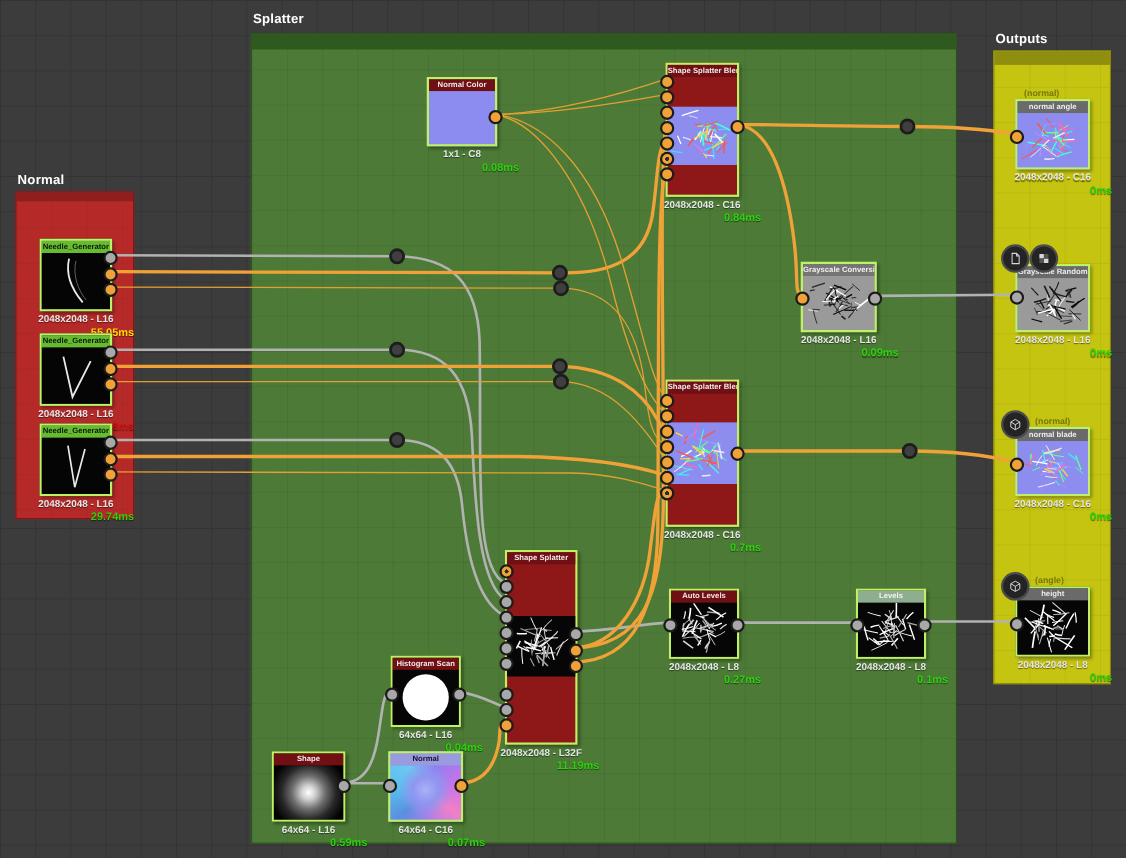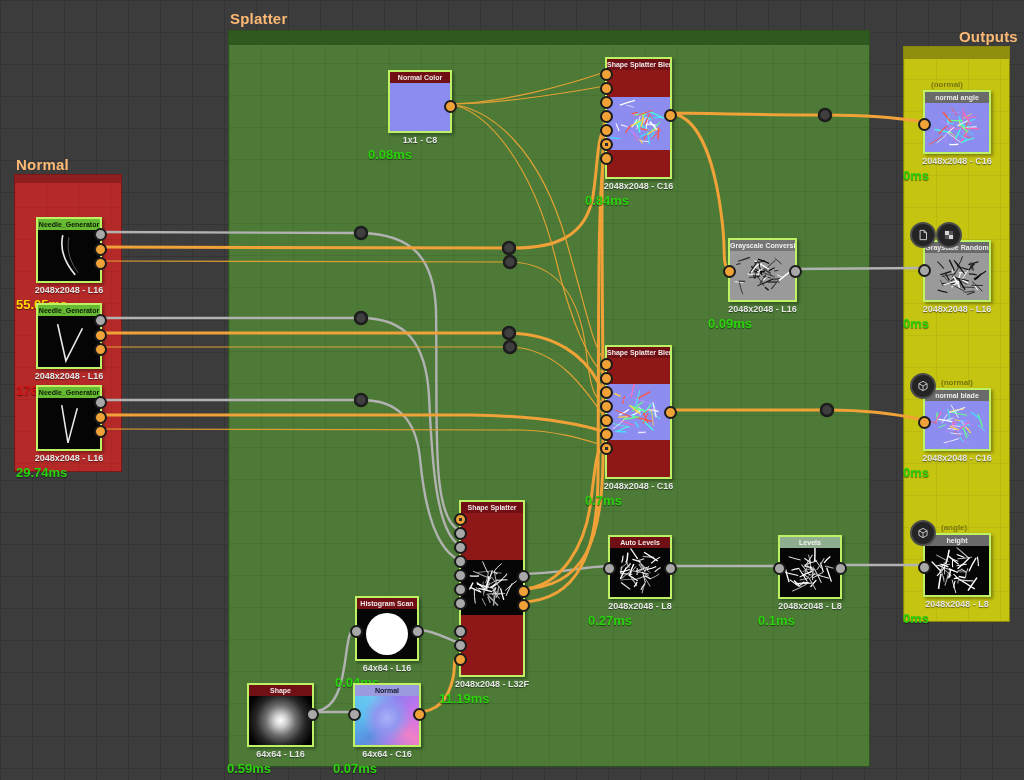--- a/index.html
+++ b/index.html
@@ -5,21 +5,21 @@
   html,body{margin:0;padding:0;}
   body{
     width:1024px;height:780px;position:relative;overflow:hidden;
     background-color:#3c3c3c;
     background-image:linear-gradient(#343434 1px,transparent 1px),linear-gradient(90deg,#343434 1px,transparent 1px);
     background-size:32px 32px;
     font-family:"Liberation Sans",sans-serif;
   }
   .frame{position:absolute;z-index:1;}
   .frame .strip{position:absolute;top:0;left:0;right:0;}
-  .frame-title{position:absolute;z-index:1;color:#fdba74;font-size:15px;font-weight:bold;letter-spacing:.2px;}
+  .frame-title{position:absolute;z-index:1;color:#ffffff;font-size:12px;font-weight:bold;letter-spacing:.2px;}
   #frame-splatter{
     left:228px;top:30px;width:640px;height:735px;background:#4d7b37;border:1px solid #2c511d;
     background-image:linear-gradient(rgba(0,0,0,.07) 1px,transparent 1px),linear-gradient(90deg,rgba(0,0,0,.07) 1px,transparent 1px);
     background-size:32px 32px;
   }
   #frame-splatter .strip{height:14px;background:#2e5a20;}
   #frame-inputs{
     left:14px;top:174px;width:106px;height:296px;background:#b52a28;border:1px solid #7c1716;
     background-image:linear-gradient(rgba(0,0,0,.05) 1px,transparent 1px),linear-gradient(90deg,rgba(0,0,0,.05) 1px,transparent 1px);
     background-size:32px 32px;
@@ -45,22 +45,22 @@
   .tb-green{background:#66bb33;color:#0d1a06;}
   .tb-gray{background:#757575;color:#f0f0f0;}
   .tb-out{background:#6a6a6a;color:#ececec;}
   .tb-purple{background:#9a9ade;color:#15152e;}
   .tb-sage{background:#8fae8f;color:#f4f4f4;}
   .thumb{position:absolute;left:0;right:0;overflow:hidden;}
   .thumb svg{display:block;width:100%;height:100%;}
   .fill{top:11px;bottom:0;}
   .nsize{position:absolute;top:calc(100% + 4px);left:-22px;width:calc(100% + 44px);text-align:center;
     font-size:9px;font-weight:bold;color:#e6e6e6;text-shadow:0 1px 1px rgba(0,0,0,.5);}
-  .ntime{position:absolute;top:calc(100% + 16px);left:-22px;width:calc(100% + 44px);text-align:left;
-    font-size:13px;font-weight:bold;text-shadow:0 1px 1px rgba(0,0,0,.5);}
+  .ntime{position:absolute;top:calc(100% + 16px);left:-22px;width:calc(100% + 44px);text-align:right;
+    font-size:10px;font-weight:bold;text-shadow:0 1px 1px rgba(0,0,0,.5);}
   .t-green{color:#2bd30c;} .t-yellow{color:#ffd900;} .t-red{color:#d41414;}
   .port{position:absolute;width:9px;height:9px;border-radius:50%;border:2px solid #1b1b1b;}
   .p-gray{background:#a8a8a8;} .p-orange{background:#f0a238;}
   .p-ring{background:radial-gradient(circle,#2b2b2b 28%,#f0a238 30%);}
   .pl{left:-7px;} .pr{right:-7px;}
   .otag{position:absolute;font-size:8px;font-weight:bold;color:#77760f;z-index:4;}
   .viewicon{position:absolute;z-index:5;width:22px;height:22px;border-radius:50%;background:#242424;
     border:2px solid #4c4c4c;display:flex;align-items:center;justify-content:center;}
   .viewicon svg{width:14px;height:14px;display:block;}
 </style>
@@ -70,21 +70,21 @@
 <div class="frame-title" style="left:230px;top:10px;">Splatter</div>
 <div class="frame" id="frame-splatter">
     <div class="strip"></div>
   </div>
 
 <div class="frame-title" style="left:16px;top:156px;">Normal</div>
 <div class="frame" id="frame-inputs">
     <div class="strip"></div>
   </div>
 
-<div class="frame-title" style="left:959px;top:28px;">Outputs</div>
+<div class="frame-title" style="left:905px;top:28px;">Outputs</div>
 <div class="frame" id="frame-outputs">
     <div class="strip"></div>
   </div>
 
 <svg id="wires" width="1024" height="780">
 
   <path class="wgray" d="M99 232 L361 233 C412 234 434 258 436 310 C438 420 430 516 459 530"></path>
   <path class="wgray" d="M99 318 L361 318 C405 318 426 342 429 396 C432 462 436 530 459 545"></path>
   <path class="wgray" d="M99 400 L361 400 C398 400 416 420 420 458 C424 502 434 548 459 560"></path>
   <path class="wgray" d="M310 712 L353 712"></path>

